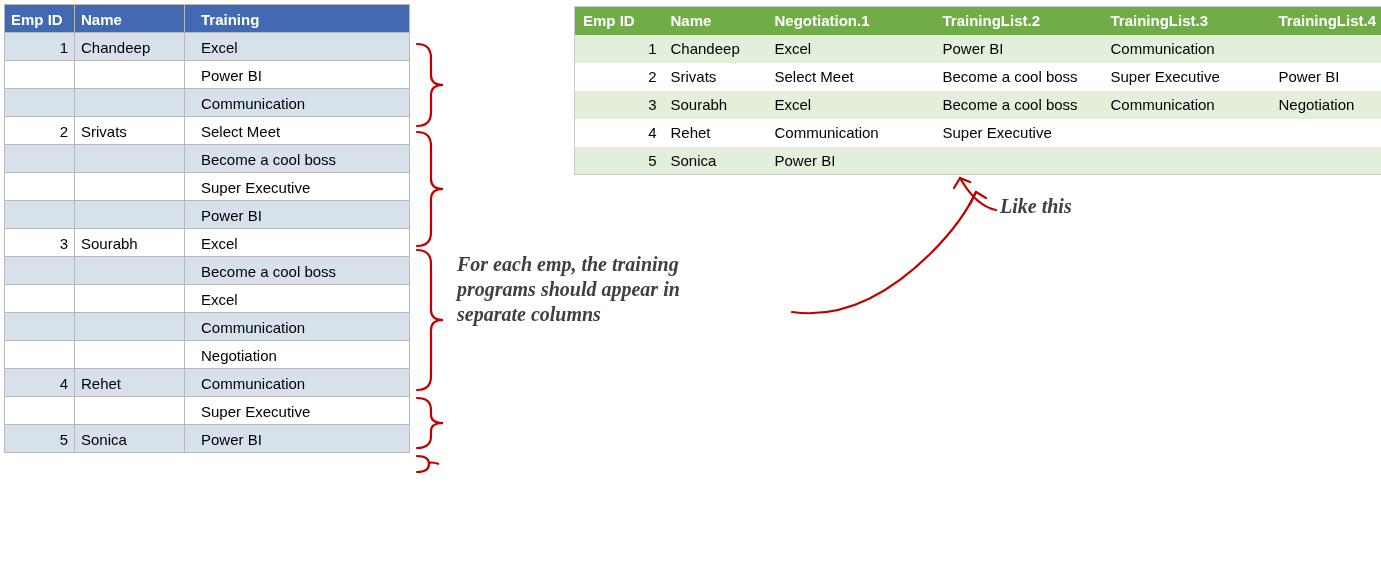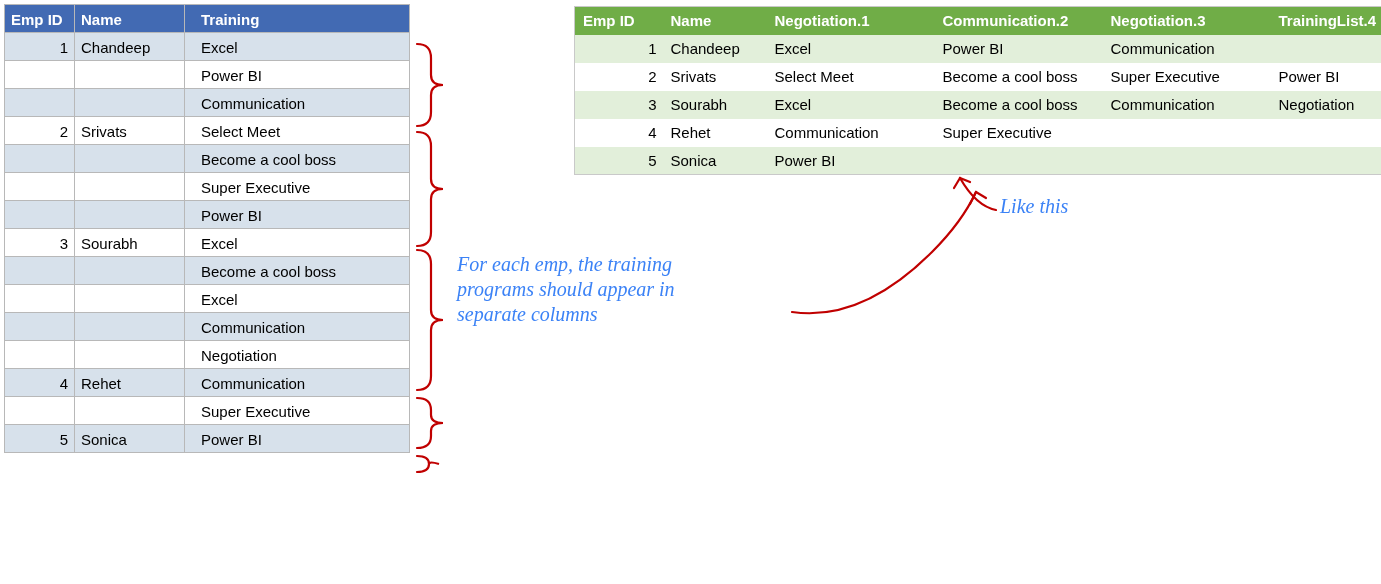--- a/index.html
+++ b/index.html
@@ -85,25 +85,25 @@
   }
 
   
   .bracket-svg {
     flex: 0 0 auto;
     margin-left: -1px;
   }
   .annot {
     position: absolute;
     font-family: 'Comic Sans MS', 'Segoe Script', cursive;
-    color: #3b82f6;
+    color: #404040;
     font-style: italic;
     font-size: 20px;
     line-height: 1.25;
-    font-weight: 400;
+    font-weight: 700;
   }
   .arrow-svg { position: absolute; }
 </style>
 </head>
 <body>
 
 <div class="canvas">
 
   <table class="src">
     <thead>
@@ -207,22 +207,22 @@
     </g>
   </svg>
 
   <div class="dst-wrap">
     <table class="dst">
       <thead>
         <tr>
           <th class="c-emp">Emp ID</th>
           <th class="c-name">Name</th>
           <th class="c-t">Negotiation.1</th>
-          <th class="c-t">Communication.2</th>
-          <th class="c-t">Negotiation.3</th>
+          <th class="c-t">TrainingList.2</th>
+          <th class="c-t">TrainingList.3</th>
           <th class="c-t">TrainingList.4</th>
         </tr>
       </thead>
       <tbody id="dst-body">
           <tr class="band">
             <td class="c-emp">1</td>
             <td class="c-name">Chandeep</td>
             <td class="c-t">Excel</td>
             <td class="c-t">Power BI</td>
             <td class="c-t">Communication</td>

